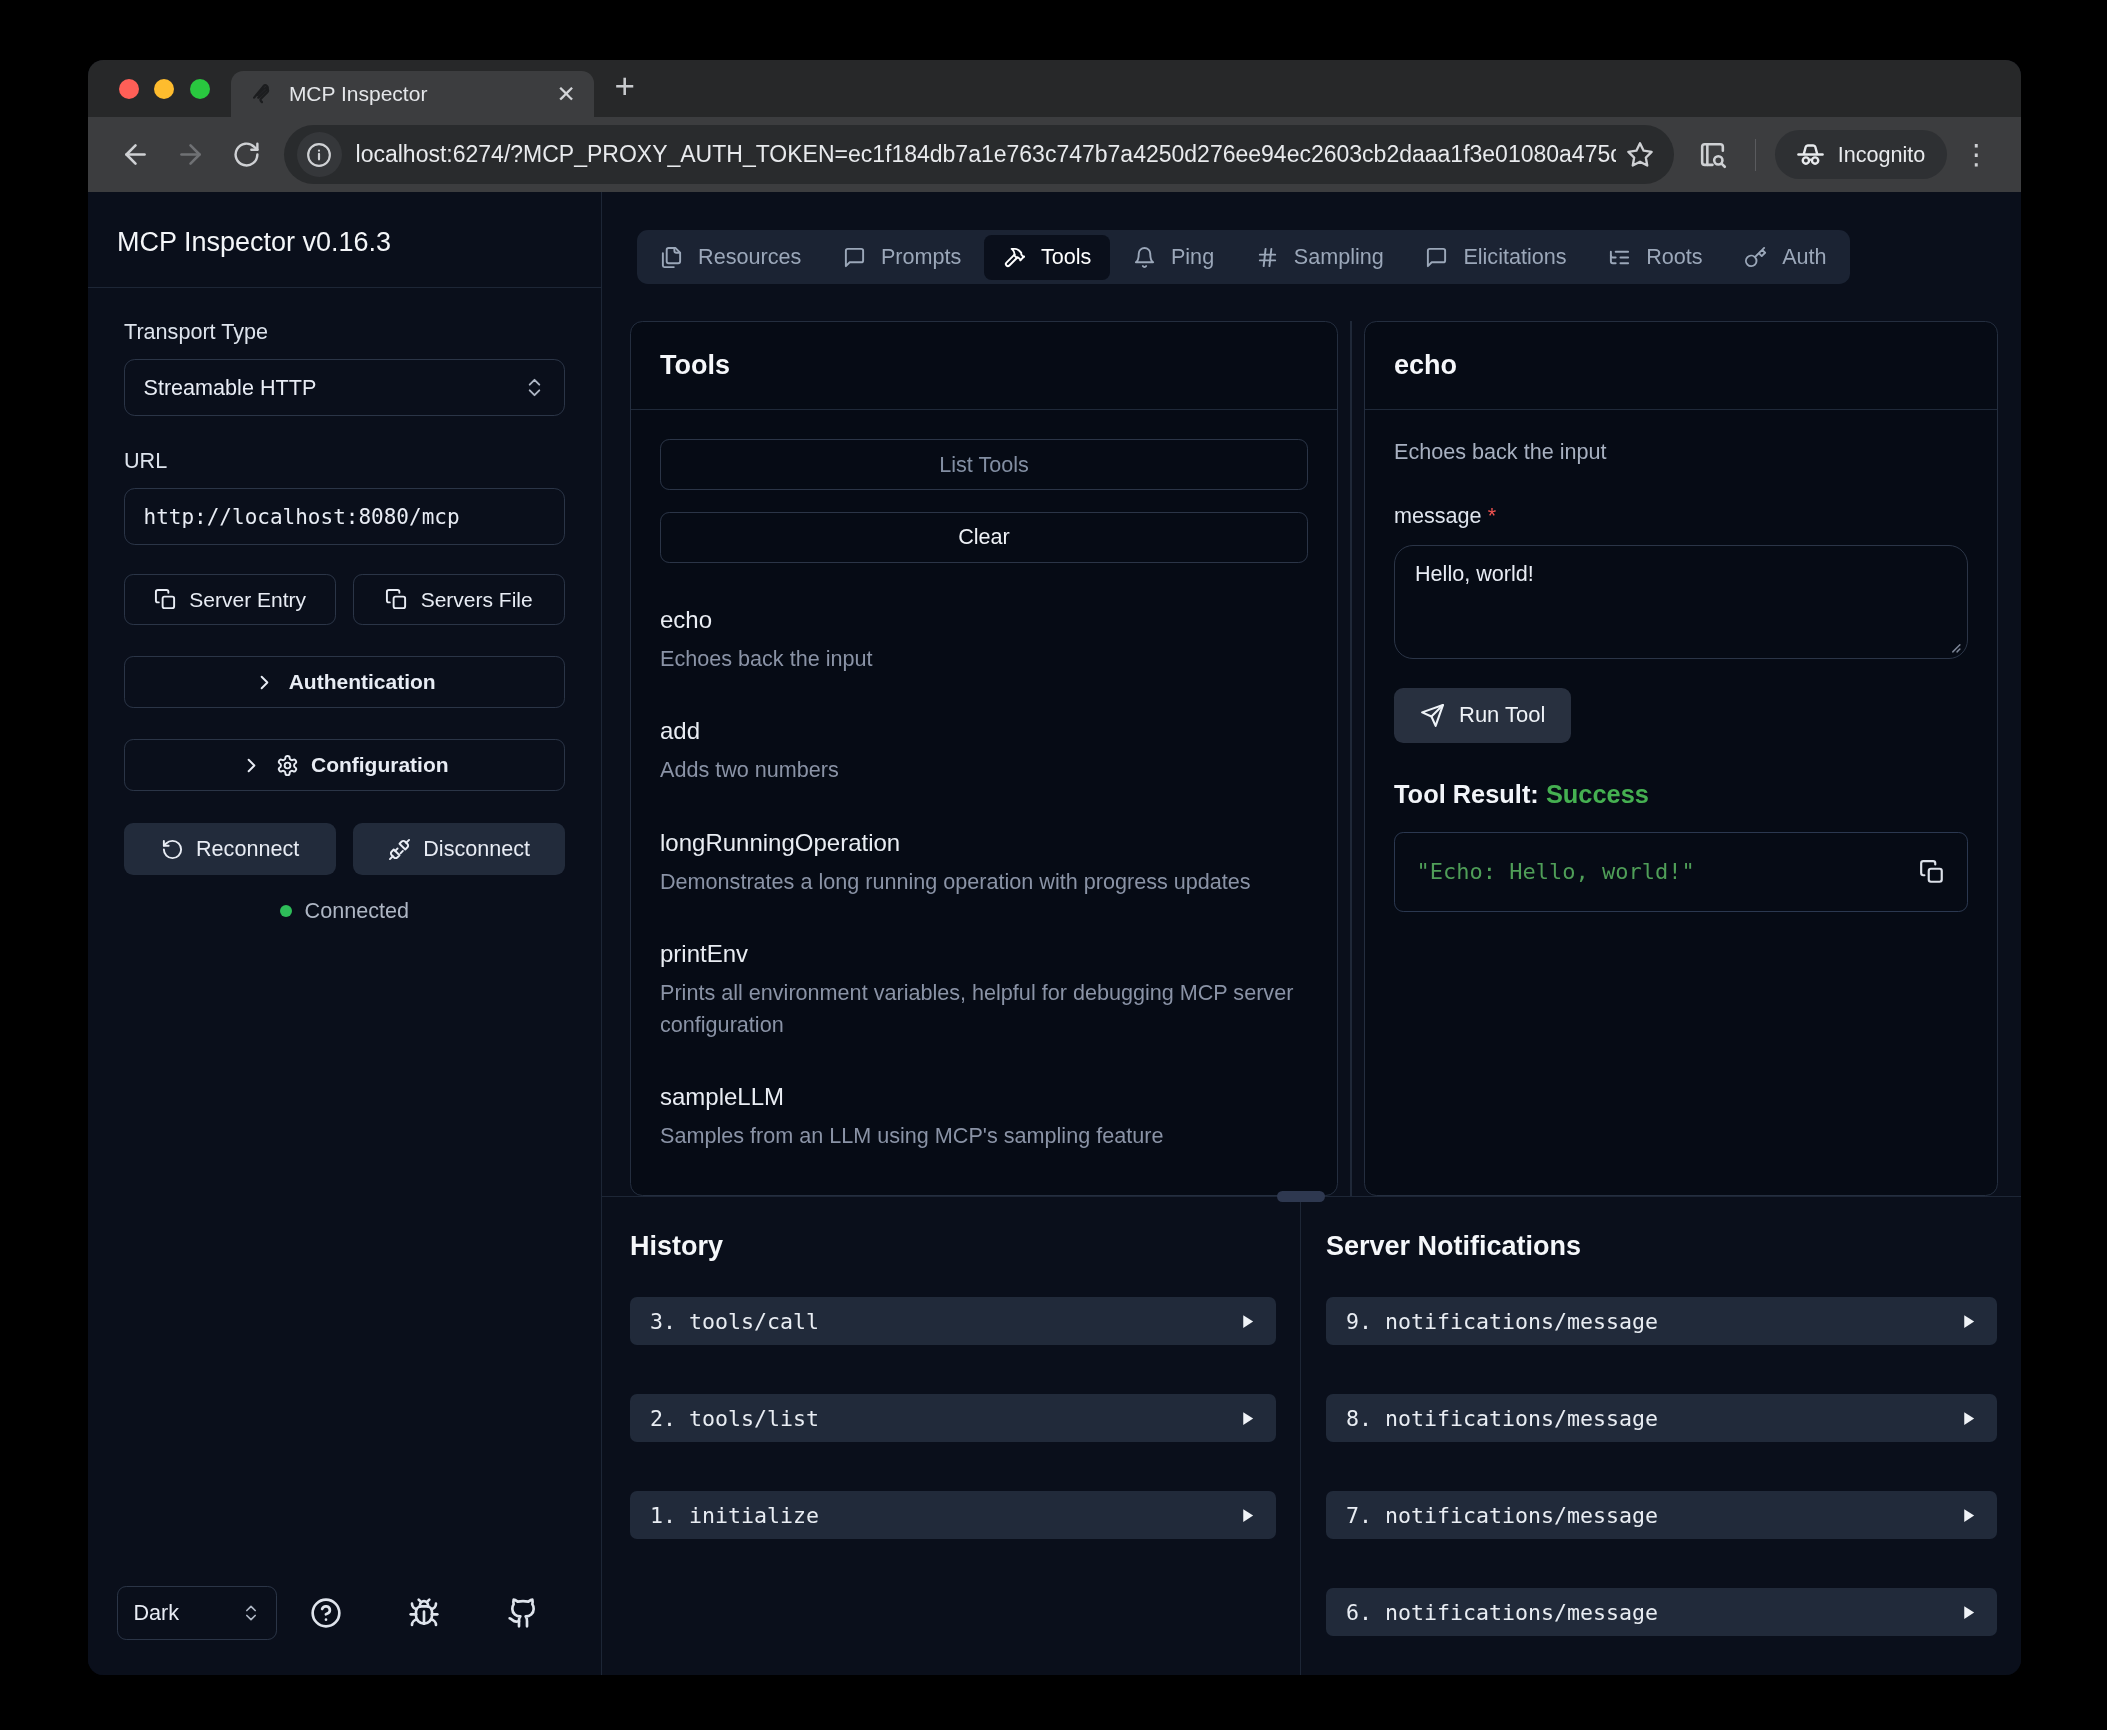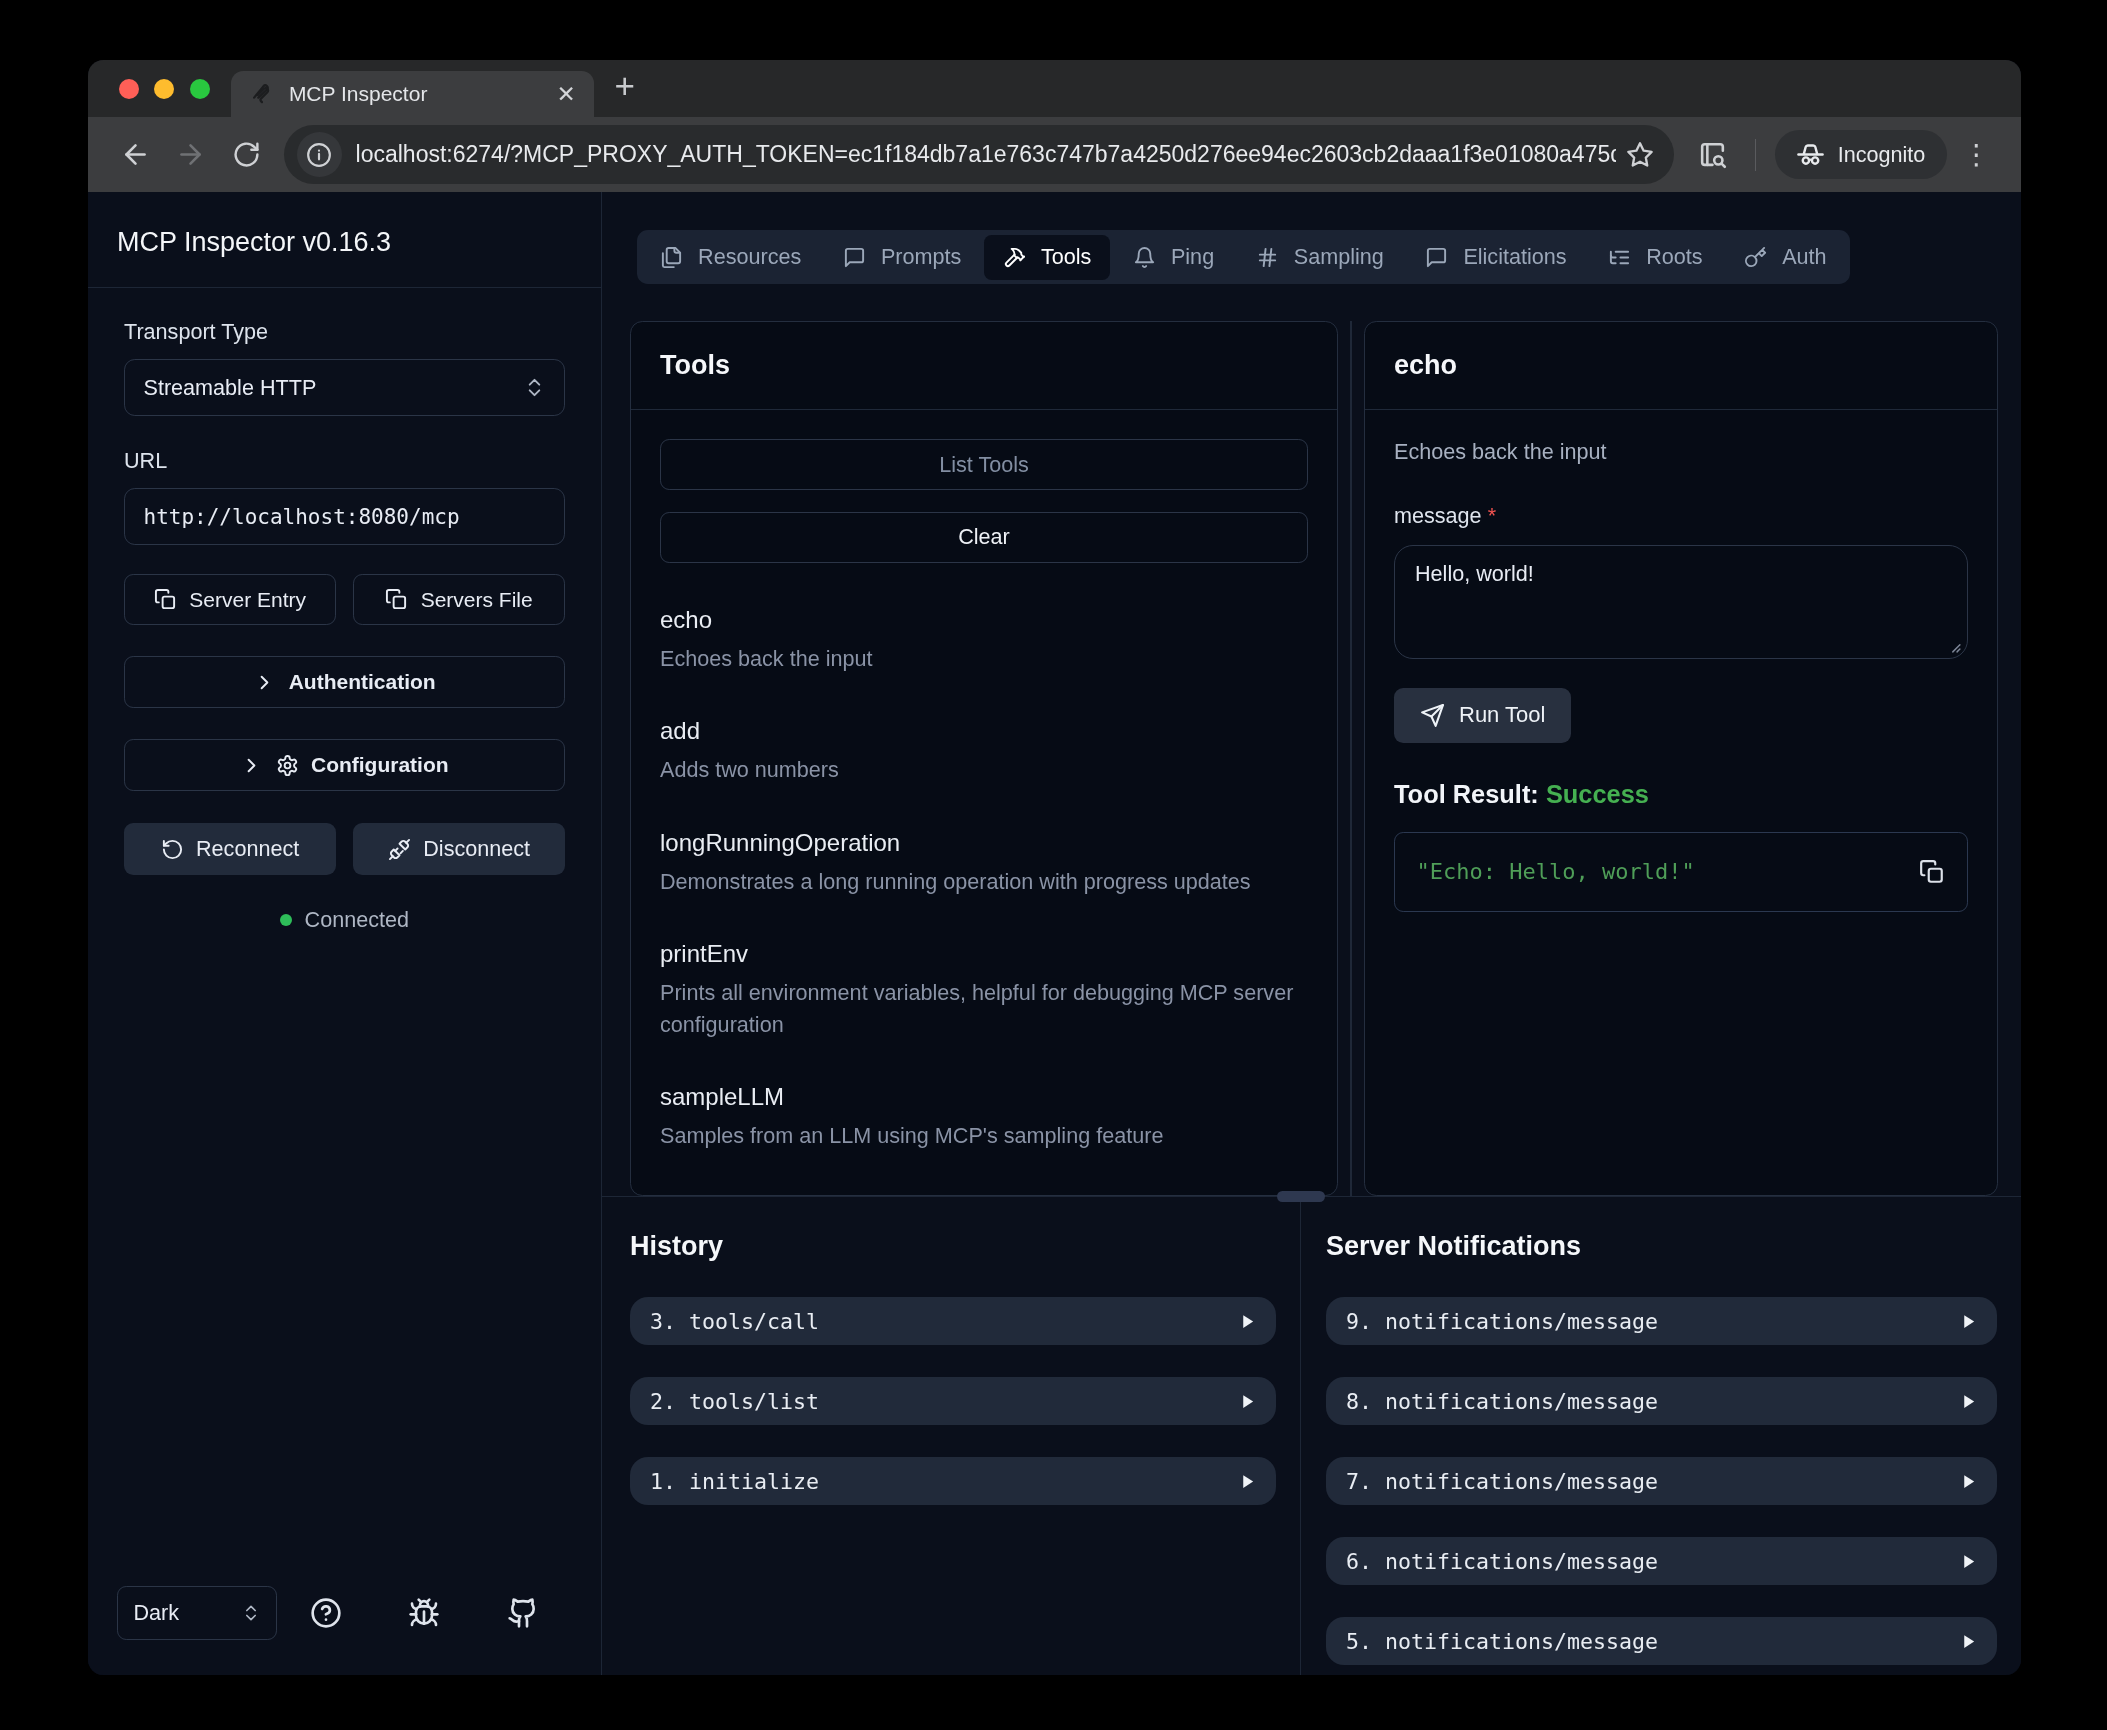--- a/index.html
+++ b/index.html
@@ -44,21 +44,21 @@
   .sb-select, .sb-input { height:57px; border:1.5px solid #2b3547; border-radius:10.8px; display:flex; align-items:center;
                           padding:0 18.5px; color:#e8ecf4; font-size:21.6px; background:transparent; }
   .sb-select .updown { margin-left:auto; color:#aeb6c4; }
   .sb-input { font-family:"DejaVu Sans Mono", monospace; font-size:21px; }
   .sb-row { display:flex; gap:17px; margin-top:29px; }
   .btn-outline { flex:1; height:51px; border:1.5px solid #2b3547; border-radius:9.2px; display:flex; align-items:center;
                  justify-content:center; gap:12.3px; color:#e8ecf4; font-size:21px; background:transparent; cursor:default; }
   .btn-wide { margin-top:31px; height:52px;font-weight:bold; }
   .btn-filled { flex:1; height:52px; background:#222b3b; border-radius:9.2px; display:flex; align-items:center;
                 justify-content:center; gap:12.3px; color:#e8ecf4; font-size:21.6px; cursor:default; }
-  .status { margin-top:32px; display:flex; align-items:center; justify-content:center; gap:12.3px; }
+  .status { margin-top:23px; display:flex; align-items:center; justify-content:center; gap:12.3px; }
   .status-dot { width:12.3px; height:12.3px; border-radius:50%; }
   .status-text { font-size:21.6px; color:#aeb6c4; }
   .sb-spacer { flex:1; }
   .sb-footer { padding:0 29px 35px; display:flex; align-items:center; }
   .theme-select { width:160px; height:54px; border:1.5px solid #2b3547; border-radius:9.2px; display:flex; align-items:center;
                   padding:0 15.4px; color:#e8ecf4; font-size:21.6px; }
   .theme-select .updown { margin-left:auto; color:#aeb6c4; }
   .footer-icons { flex:1; display:flex; justify-content:space-around; align-items:center; color:#dfe4ec; }
 
   
@@ -101,22 +101,22 @@
   .result-box { margin-top:23px; border:1.5px solid #2b3850; border-radius:9.2px; padding:26px 21.6px;
                 display:flex; align-items:center; }
   .result-text { font-family:"DejaVu Sans Mono", monospace; font-size:22px; flex:1; }
   .copy-btn { color:#dce1e9; flex:none; cursor:default; }
 
   .bottom-section { flex:1; border-top:1.5px solid #1d2636; display:flex; position:relative; min-height:0; }
   .drag-handle { position:absolute; top:-6.2px; left:675px; width:48px; height:10.8px; border-radius:5.4px; background:#2e3850; }
   .history-col { width:699px; border-right:1.5px solid #1d2636; padding:34px 24px 0 28px; flex:none; }
   .notif-col { flex:1; padding:34px 24px 0 25px; min-width:0; }
   .col-title { font-size:27px; font-weight:700; color:#f5f7fa; margin-bottom:35px; }
-  .mono-row { height:48px; background:#212a3a; border-radius:18px; display:flex; align-items:center; padding:0 20px;
-              margin-bottom:32px; cursor:default; }
+  .mono-row { height:48px; background:#212a3a; border-radius:7px; display:flex; align-items:center; padding:0 20px;
+              margin-bottom:49px; cursor:default; }
   .mono-row span.txt { font-family:"DejaVu Sans Mono", monospace; font-size:21.6px; color:#e9edf3; }
   .mono-row .arrow { margin-left:auto; color:#f0f3f7; display:flex; }
 
   svg { display:block; }
 </style>
 </head>
 <body>
 
 <div class="window">
 

